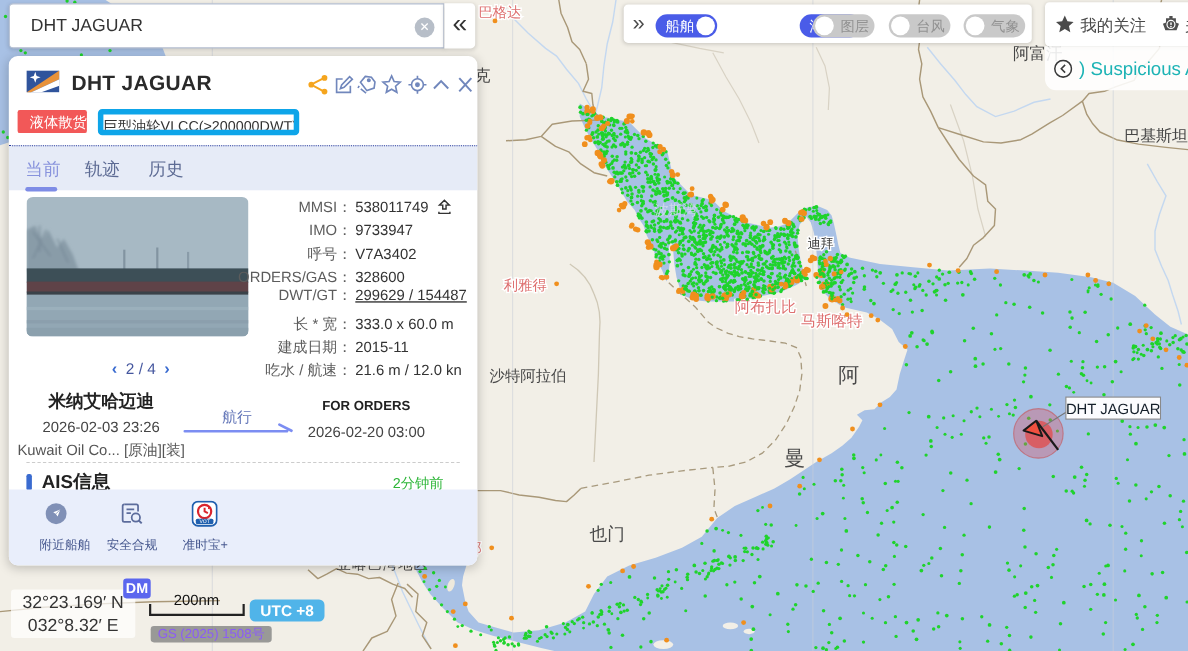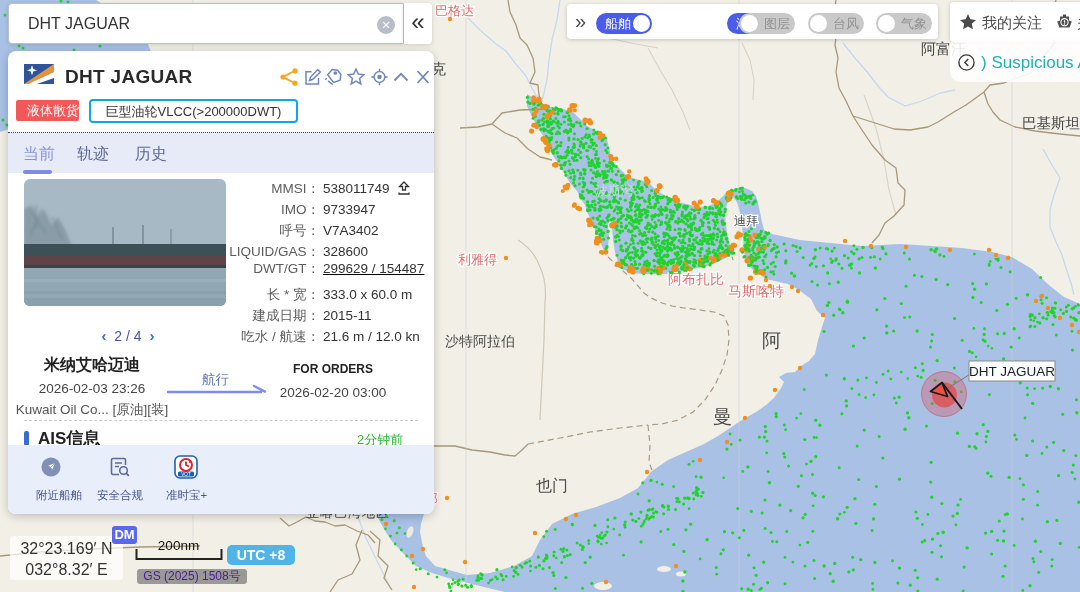--- a/index.html
+++ b/index.html
@@ -25,21 +25,21 @@
 
 #search { left:8px; top:3px; width:396px; height:41px; background:#fff; border:1px solid #b6c0d2; border-radius:4px 0 0 4px; box-shadow:0 1px 4px rgba(0,0,0,.15); }
 #search .q { position:absolute; left:19px; top:11px; font-size:16px; color:#333; }
 #search .clr { position:absolute; left:368px; top:12px; width:18px; height:18px; border-radius:50%; background:#b7bec8; color:#fff; font-size:11px; line-height:18px; text-align:center; }
 #collapse { left:404px; top:3px; width:28px; height:41px; background:#fff; border-radius:0 4px 4px 0; box-shadow:0 1px 4px rgba(0,0,0,.15); font-size:24px; color:#333; text-align:center; line-height:38px; }
 
 
 #panel { left:8px; top:51px; width:426px; height:463px; background:#fff; border-radius:8px; box-shadow:0 2px 10px rgba(0,0,0,.22); overflow:hidden; }
 #panel .title { position:absolute; left:57px; top:15px; font-size:19px; font-weight:bold; color:#2a2a2a; letter-spacing:.3px; }
 #ptag { position:absolute; left:8px; top:49px; width:63px; height:21px; background:#f25858; border-radius:2px; color:#fff; font-size:13px; line-height:21px; text-align:right; }
-#ptype { position:absolute; left:81px; top:48px; width:209px; height:24px; border:2px solid #0ea5e9; border-radius:4px; color:#333; font-size:13px; line-height:22px; text-align:center; white-space:nowrap; overflow:hidden; }
+#ptype { position:absolute; left:81px; top:48px; width:183px; height:24px; border:5px solid #0ea5e9; border-radius:4px; color:#333; font-size:13px; line-height:22px; text-align:center; white-space:nowrap; overflow:hidden; }
 #tabs { position:absolute; left:0; top:81px; width:426px; height:41px; background:#e6ebf7; border-top:1px dotted #2b3d9e; }
 #tabs .t { position:absolute; top:11px; font-size:16px; color:#5d6b94; }
 #tabs .t.act { color:#8893dd; }
 #tabs .ul { position:absolute; left:15px; top:37px; width:29px; height:3.5px; background:#7e8ce6; border-radius:2px; }
 #photo { position:absolute; left:16px; top:128px; width:202px; height:127px; border-radius:6px; overflow:hidden; }
 .irow { position:absolute; left:140px; width:280px; height:21px; font-size:13.5px; line-height:21px; white-space:nowrap; }
 .irow .il { display:inline-block; width:172px; text-align:right; color:#5c5c5c; }
 .irow .iv { color:#333; margin-left:3px; }
 #pgn { position:absolute; left:70px; top:276px; width:100px; font-size:14px; color:#44569e; text-align:center; }
 #pgn .a { color:#3a6bd0; font-weight:bold; font-size:15px; }
@@ -57,21 +57,21 @@
 #ais .h { position:absolute; left:22px; top:0; font-size:17px; font-weight:bold; color:#222; }
 #ais .ago { position:absolute; left:341px; top:4px; font-size:13px; color:#2cb537; }
 #toolbar { position:absolute; left:0; top:394px; width:426px; height:69px; background:#e9eefb; }
 #toolbar .lab { position:absolute; top:43px; font-size:11.5px; color:#47588f; }
 
 
 #coords { left:10px; top:536px; width:113px; height:44px; background:rgba(255,255,255,.72); border-radius:3px; font-size:16px; color:#333; text-align:center; line-height:21px; padding-top:2px; }
 #dm { left:112px; top:526px; width:25px; height:18px; background:#5b66ee; border-radius:3px; color:#fff; font-size:13px; font-weight:bold; text-align:center; line-height:18px; }
 #snm { left:135px; top:538px; width:87px; text-align:center; font-size:13.5px; color:#111; }
 #utc { left:227px; top:545px; width:68px; height:20px; background:#50b4e9; border-radius:5px; color:#fff; font-size:14px; font-weight:bold; text-align:center; line-height:20px; }
-#gs { left:137px; top:569px; width:110px; height:15px; background:rgba(128,128,128,.78); border-radius:3px; color:#4c1d95; font-size:12px; text-align:center; line-height:15px; }
+#gs { left:137px; top:569px; width:110px; height:15px; background:rgba(128,128,128,.78); border-radius:3px; color:#8b5cf6; font-size:12px; text-align:center; line-height:15px; }
 </style>
 </head>
 <body>
 <svg id="map" width="1080" height="592" viewBox="0 0 1080 592">
 <rect width="1080" height="592" fill="#f2efe7"></rect>
 <path d="M540,267 Q534,250 518,240 M540,267 Q547,282 545,302 L544,340 L542,380 L540,420" fill="none" stroke="#cfc8b6" stroke-width="1.2"></path>
 <path d="M648,48 L660,70 L672,90 L683,112 L690,130 M742,43 L750,60 L754,80 L753,100 M864,95 L876,128 L884,160 L889,190 L896,215 M608,38 L636,44 L658,48" fill="none" stroke="#d8d2c4" stroke-width="1.1"></path>
 <path d="M527,94 L547,106 L572,111 L587,126 L600,133 L607,139 L612,161 L628,177 L648,182 L658,192 L678,202 L699,207 L708,206 L716,203 L722,197 L728,191 L736,188 L745,188 L752,191 L756,196 L758,203 L760,212 L762,222 L764,230 L772,234 L800,240 L830,243 L862,246 L900,244 L932,246 L962,248 L992,252 L1012,257 L1032,269 L1050,286 L1064,297 L1080,304 L1080,592 L505,592 L492,589 L472,584 L448,578 L432,573 L416,566 L402,552 L391,540 L384,529 L377,516 L377,505 L425,505 L424,514 L421,524 L420,532 L423,547 L426,556 L435,566 L449,570 L467,575 L490,573 L514,566 L532,556 L540,540 L552,524 L572,514 L596,507 L620,498 L638,488 L652,471 L668,460 L686,452 L704,444 L718,436 L730,428 L742,420 L756,412 L766,405 L774,398 L781,388 L784,382 L779,377 L786,373 L795,372 L801,366 L809,361 L815,354 L818,340 L822,327 L825,318 L817,311 L811,299 L799,290 L788,284 L766,279 L753,270 L745,262 L744,250 L743,238 L742,226 L740,212 L737,202 L733,197 L727,204 L725,214 L726,226 L728,238 L731,248 L734,253 L724,259 L713,264 L703,267 L693,269 L680,272 L668,274 L656,274 L643,274 L632,273 L622,269 L618,262 L615,252 L613,240 L612,228 L610,217 L608,226 L609,237 L608,247 L606,256 L602,246 L598,238 L595,230 L592,222 L588,214 L585,205 L581,199 L577,191 L570,183 L564,173 L558,163 L550,151 L545,139 L538,128 L532,117 L527,106 Z" fill="#a8c1e5"></path>
 <path d="M0,0 L96,0 Q122,16 136,30 L148,44 L151,52 L150,62 L120,82 L80,103 L40,119 L0,132 Z" fill="#a8c1e5"></path>
 <g stroke="#c4d8f0" stroke-width="1.3" fill="none">
@@ -2506,21 +2506,21 @@
       <rect x="0" y="119" width="202" height="8" fill="#8ba0ad"></rect>
     </svg>
   </div>
   <div class="irow" style="top:127px;"><span class="il">MMSI：</span><span class="iv">538011749</span>
     <svg style="vertical-align:-2px;margin-left:4px;" width="14" height="14" viewBox="0 0 14 14">
         <path d="M7 1 L11.5 5.5 L8.5 5.5 L8.5 9 L5.5 9 L5.5 5.5 L2.5 5.5 Z M2 11.5 L2 13 L12 13 L12 11.5" fill="none" stroke="#333" stroke-width="1.3"></path>
       </svg>
   </div>
   <div class="irow" style="top:148px;"><span class="il">IMO：</span><span class="iv">9733947</span></div>
   <div class="irow" style="top:169px;"><span class="il">呼号：</span><span class="iv">V7A3402</span></div>
-  <div class="irow" style="top:190px;"><span class="il">LIQUID/GAS：</span><span class="iv">328600</span></div>
+  <div class="irow" style="top:190px;"><span class="il">ORDERS/GAS：</span><span class="iv">328600</span></div>
   <div class="irow" style="top:207px;text-decoration:underline;"><span class="il">DWT/GT：</span><span class="iv">299629 / 154487</span></div>
   <div class="irow" style="top:233px;"><span class="il">长 * 宽：</span><span class="iv">333.0 x 60.0 m</span></div>
   <div class="irow" style="top:254px;"><span class="il">建成日期：</span><span class="iv">2015-11</span></div>
   <div class="irow" style="top:275px;"><span class="il">吃水 / 航速：</span><span class="iv">21.6 m / 12.0 kn</span></div>
   <div id="pgn"><span class="a">‹</span>&nbsp;&nbsp;2 / 4&nbsp;&nbsp;<span class="a">›</span></div>
   <div id="dest">
     <div class="d1">米纳艾哈迈迪</div>
     <div class="d2">2026-02-03 23:26</div>
     <div class="d3">Kuwait Oil Co... [原油][装]</div>
   </div>

